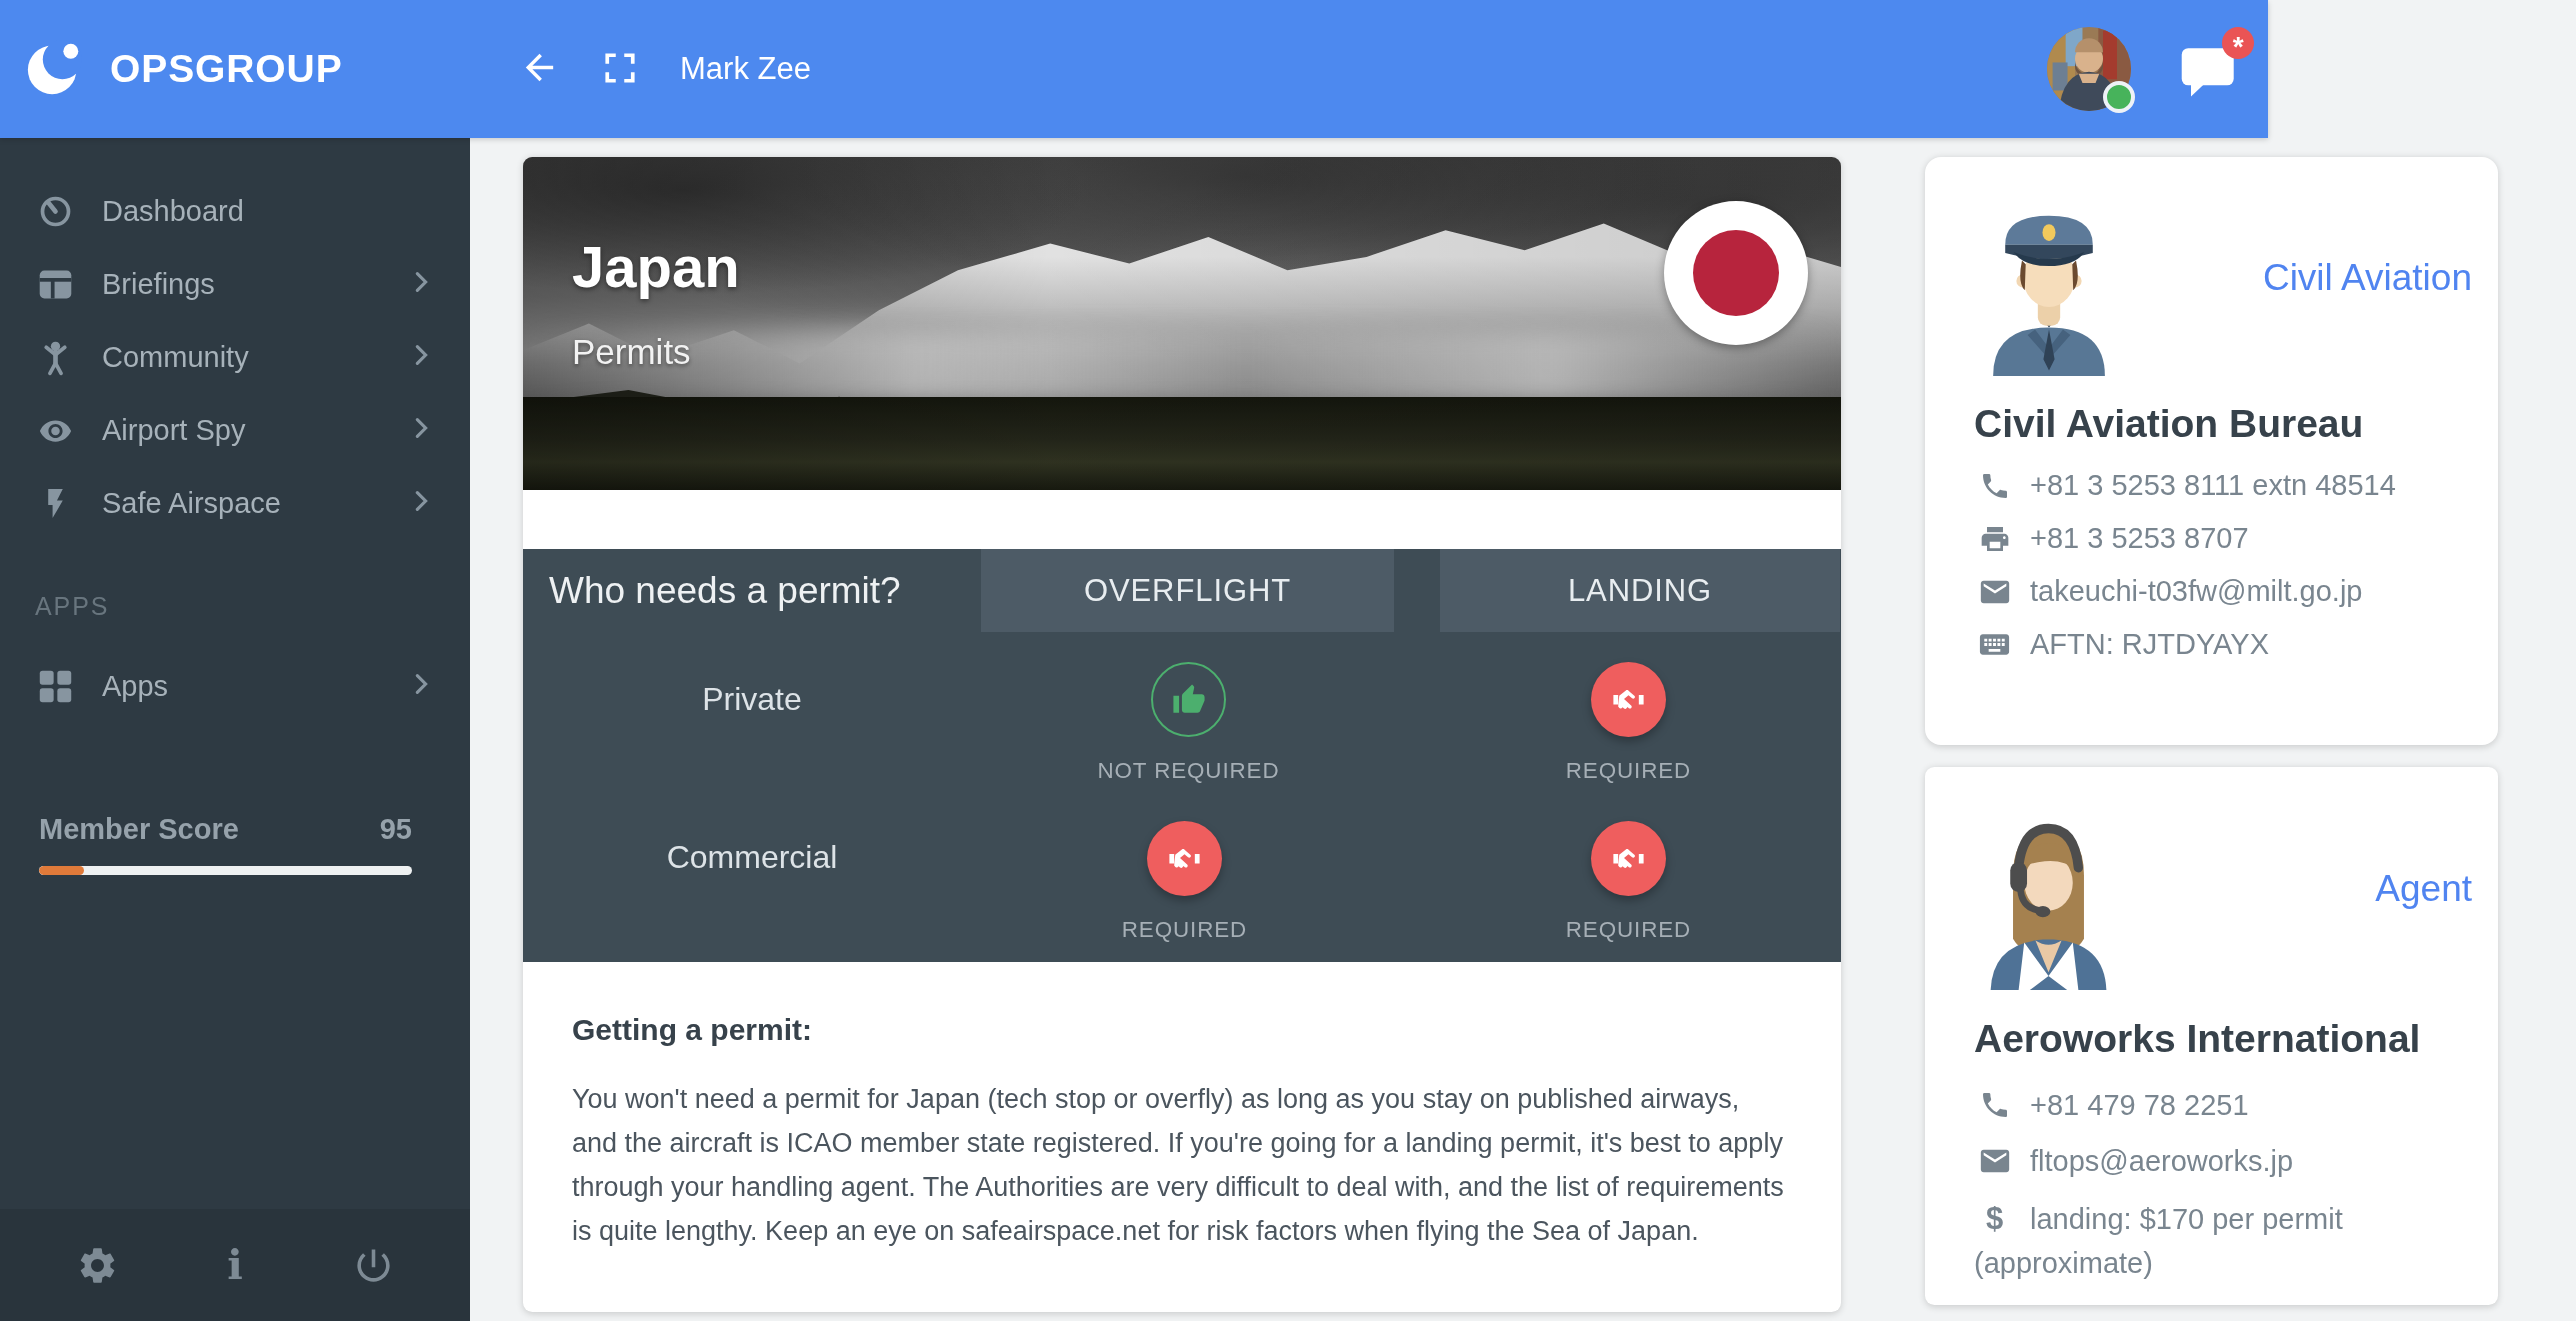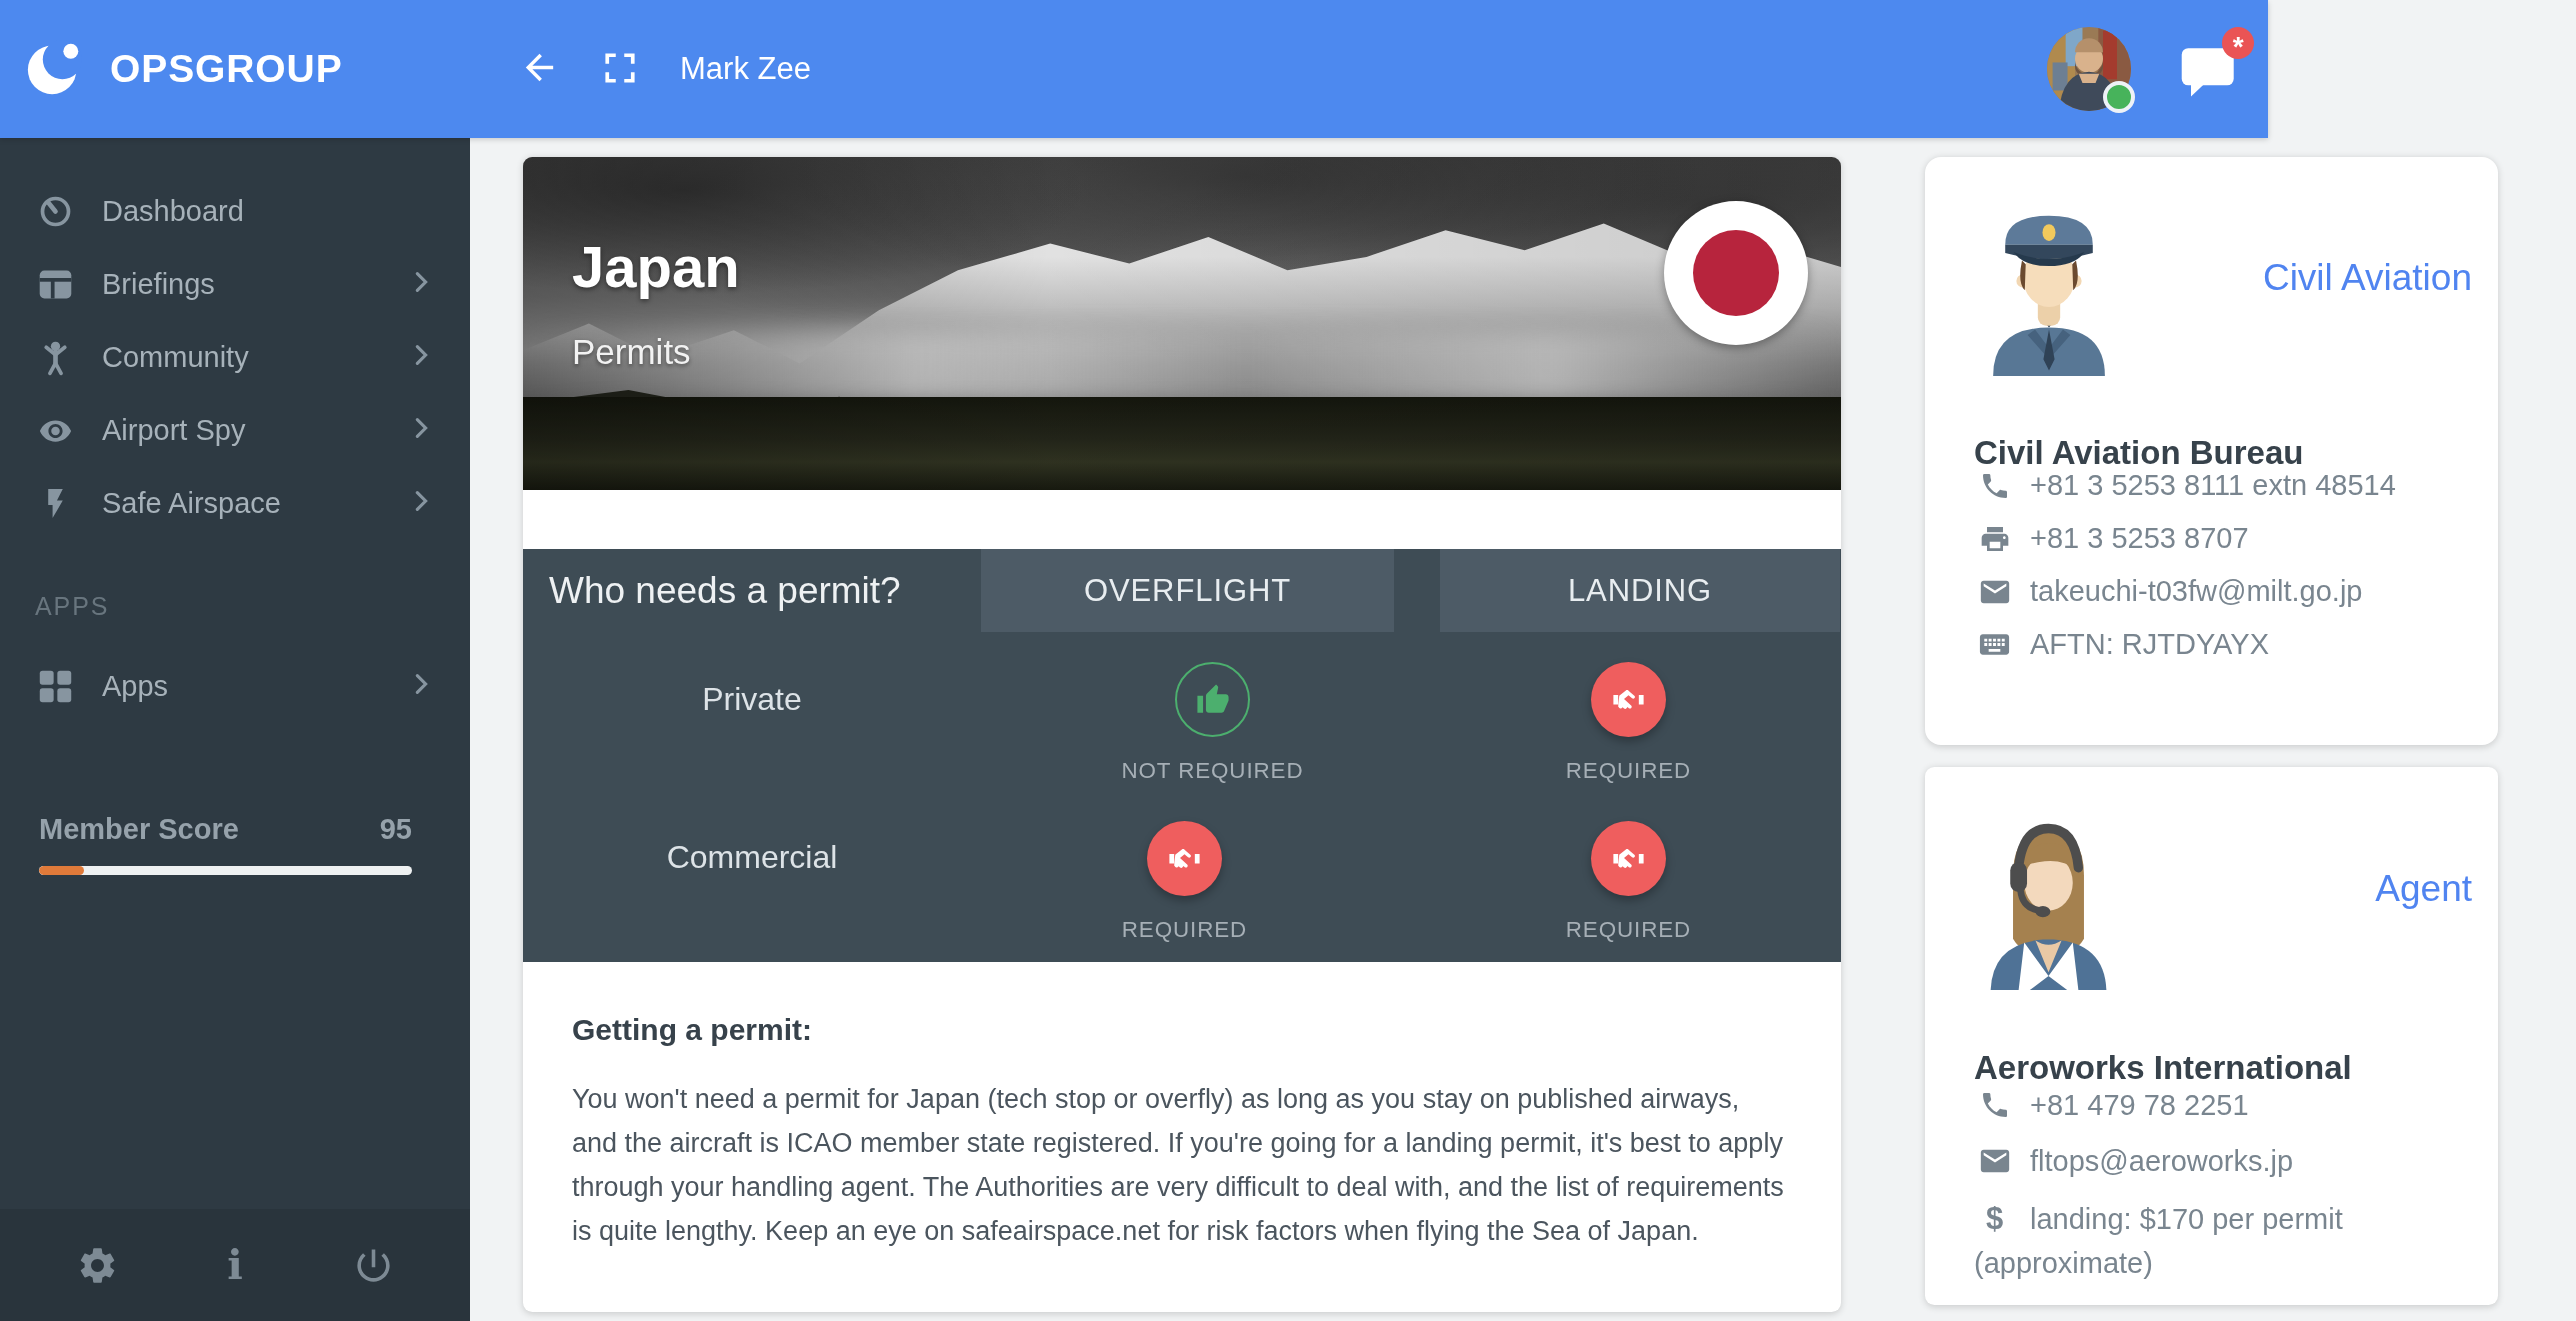--- a/index.html
+++ b/index.html
@@ -87,21 +87,21 @@
   .article-body{position:absolute;left:49px;top:920px;width:1215px;font-size:27px;line-height:44px;color:#4b555e;}
 
   
   .rcard{position:absolute;left:1925px;width:573px;background:#fff;border-radius:9.3px;
          box-shadow:0 1.9px 7.5px rgba(0,0,0,.16);z-index:10;}
   .rcard.c1{top:157px;height:588px;border-radius:16px;}
   .rcard.c2{top:767px;height:538px;}
   .persona{position:absolute;left:54px;top:42px;}
   .rtag{position:absolute;right:26px;font-size:37px;color:#5084f0;}
   .c1 .rtag{top:100px;} .c2 .rtag{top:101px;}
-  .rname{position:absolute;left:49px;font-size:33px;font-weight:bold;color:#37424b;margin-top:32px;}
+  .rname{position:absolute;left:49px;font-size:39px;font-weight:bold;color:#37424b;}
   .c1 .rname{top:245px;} .c2 .rname{top:250px;}
   .crows{position:absolute;left:49px;right:34px;}
   .c1 .crows{top:302px;} .c2 .crows{top:310px;}
   .crow{display:flex;align-items:center;font-size:29px;color:#79858f;}
   .c1 .crow{height:53px;} .c2 .crow{height:56px;}
   .crow .cic{width:41px;display:flex;justify-content:center;flex:0 0 auto;}
   .crow .ctx{margin-left:15px;white-space:nowrap;}
   .crow-wrap{display:block;font-size:29px;color:#79858f;line-height:44px;margin-top:7.5px;}
   .crow-wrap .cic{float:left;width:41px;text-align:center;margin-right:15px;}
   .dollar-glyph{font-size:31px;font-weight:bold;color:#79858f;}
@@ -299,21 +299,21 @@
   </div>
 
   <div class="ptable">
     <div class="pt-title">Who needs a permit?</div>
     <div class="pt-head h1">OVERFLIGHT</div>
     <div class="pt-head h2">LANDING</div>
 
     <div class="rlabel" style="top:132px;">Private</div>
     <div class="rlabel" style="top:290px;">Commercial</div>
 
-    <div class="slot" style="left:596px;top:113px;">
+    <div class="slot" style="left:572px;top:113px;">
       <div class="scirc ok">
         <svg width="34" height="34" viewBox="0 0 24 24" fill="#4caf6e">
             <path d="M1 21h4V9H1v12zm22-11c0-1.1-.9-2-2-2h-6.31l.95-4.57.03-.32c0-.41-.17-.79-.44-1.06L14.17 1 7.58 7.59C7.22 7.95 7 8.45 7 9v10c0 1.1.9 2 2 2h9c.83 0 1.54-.5 1.84-1.22l3.02-7.05c.09-.23.14-.47.14-.73v-2z"></path>
           </svg>
       </div>
       <div class="sstat">NOT REQUIRED</div>
     </div>
     <div class="slot" style="left:1012px;top:113px;">
       <div class="scirc req">
         <svg width="37" height="37" viewBox="0 0 24 24" fill="#ffffff">

